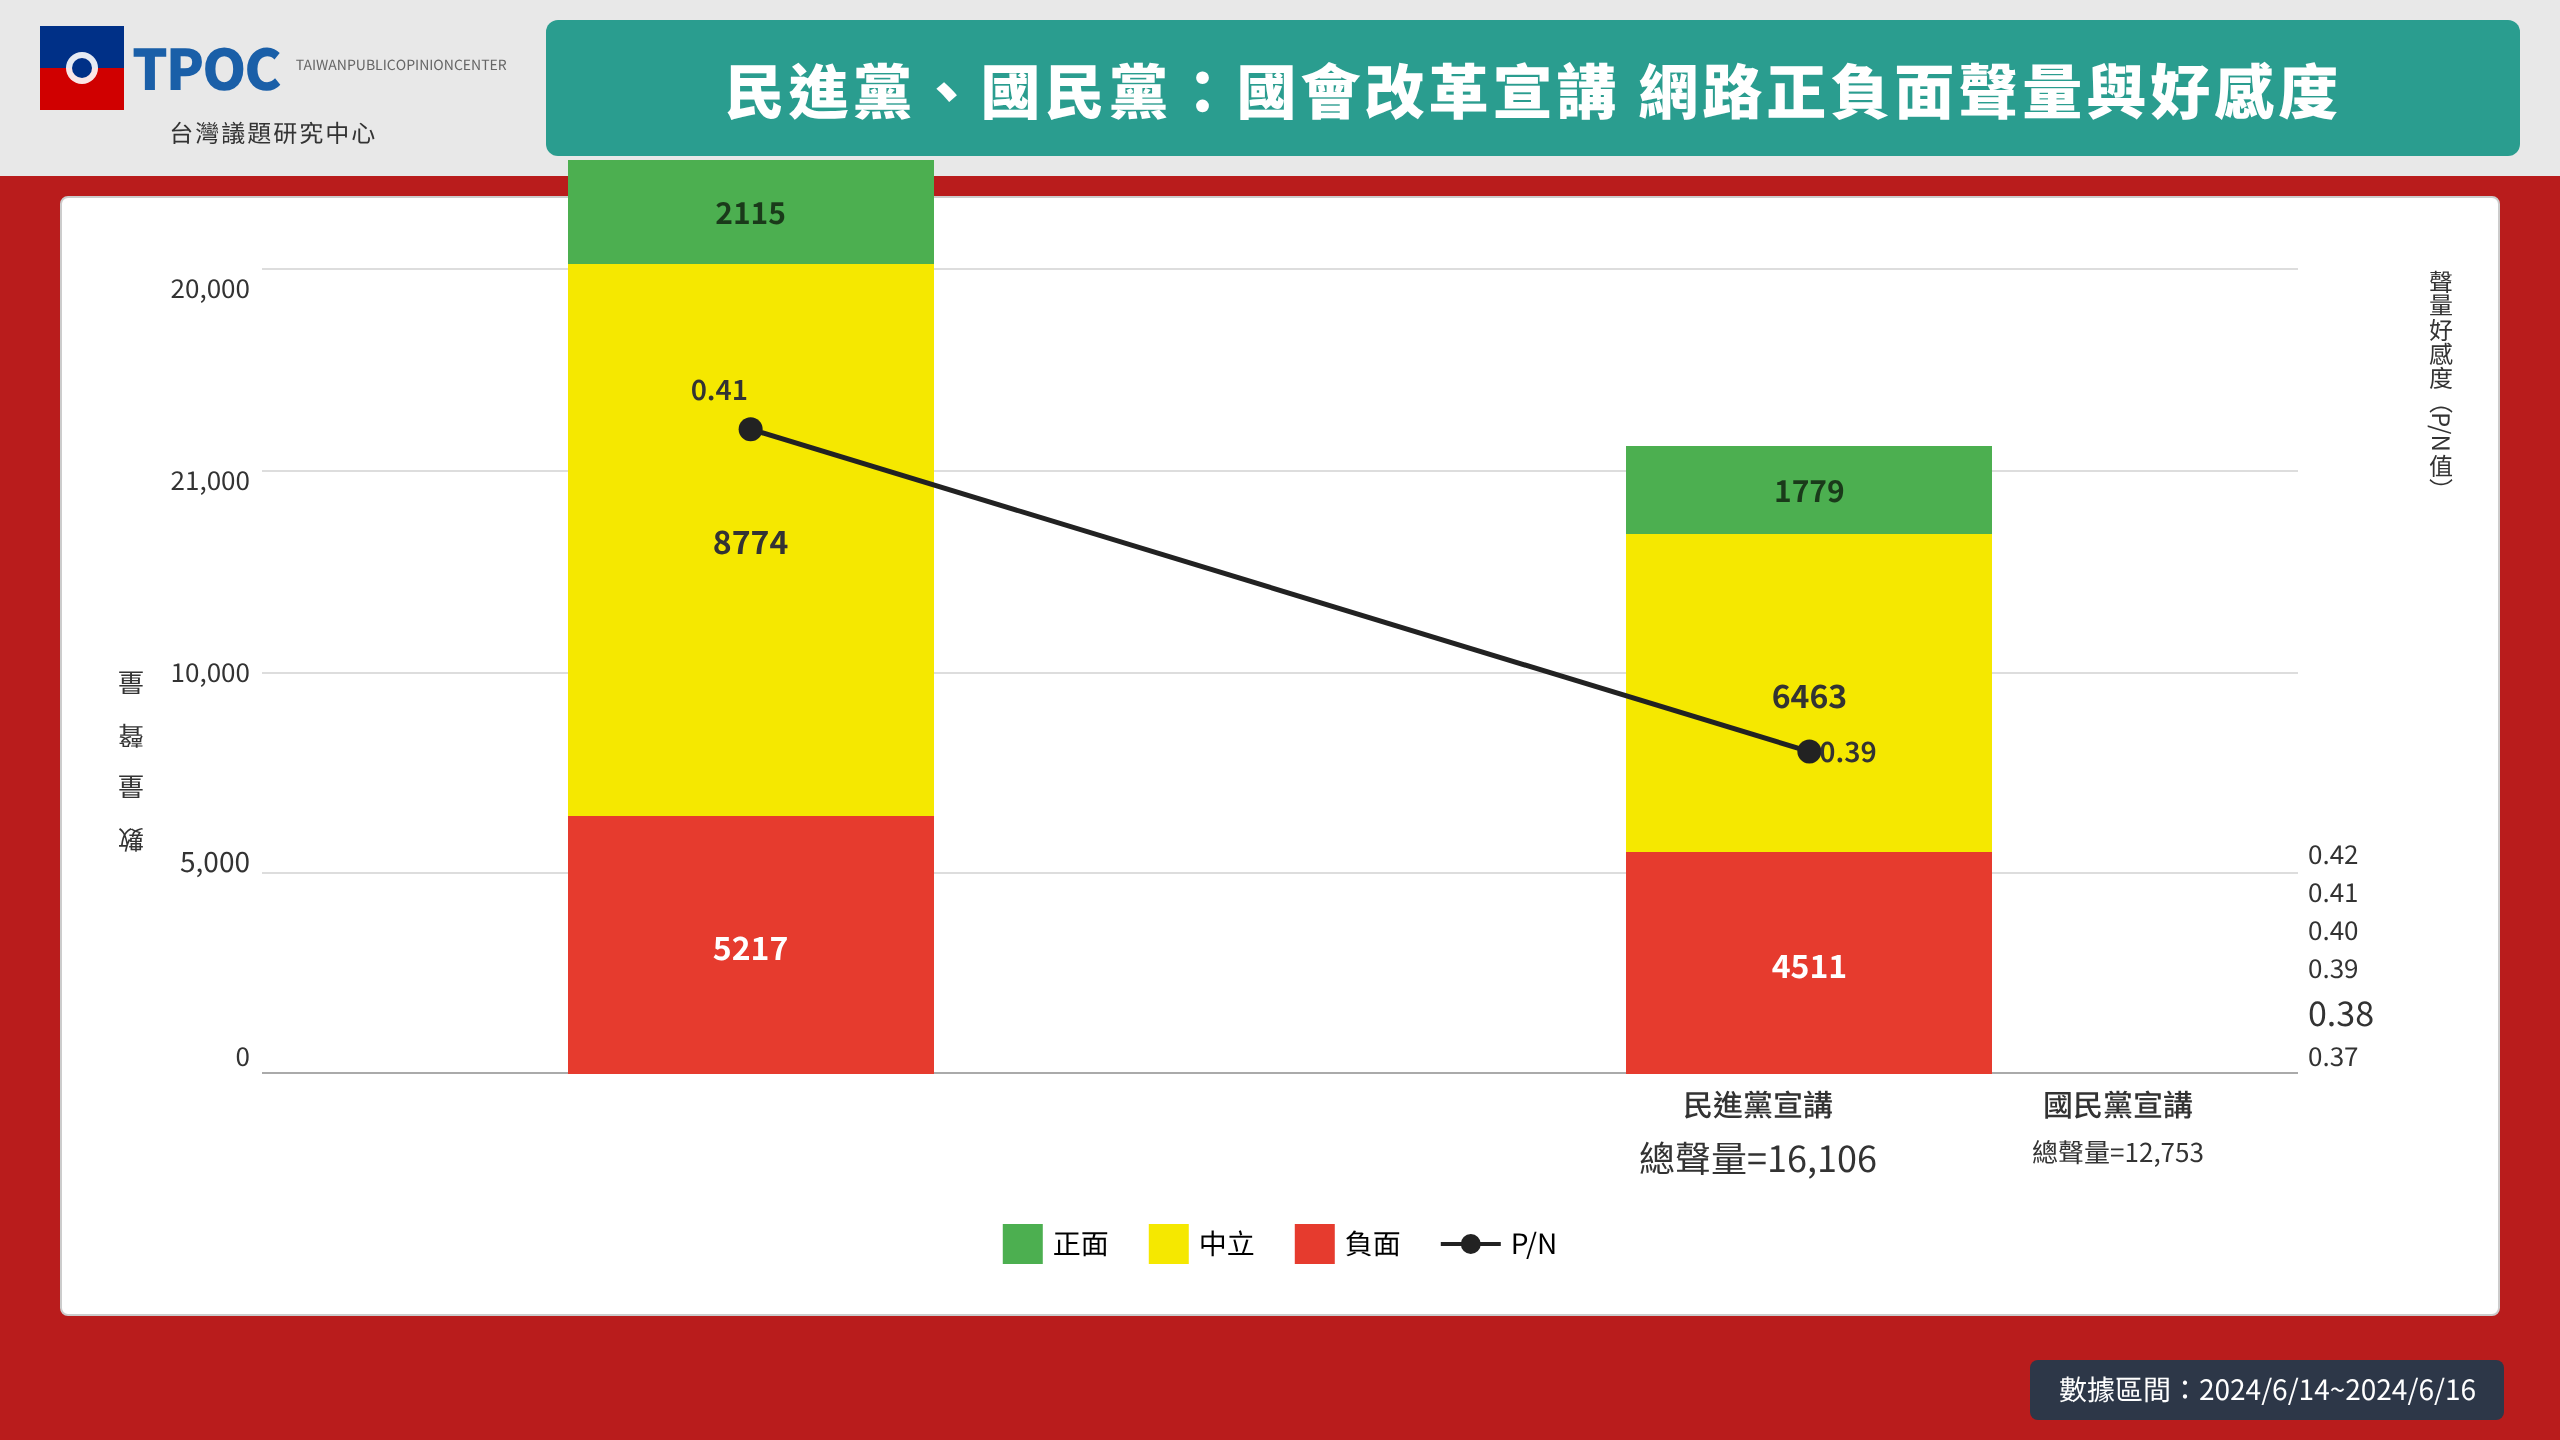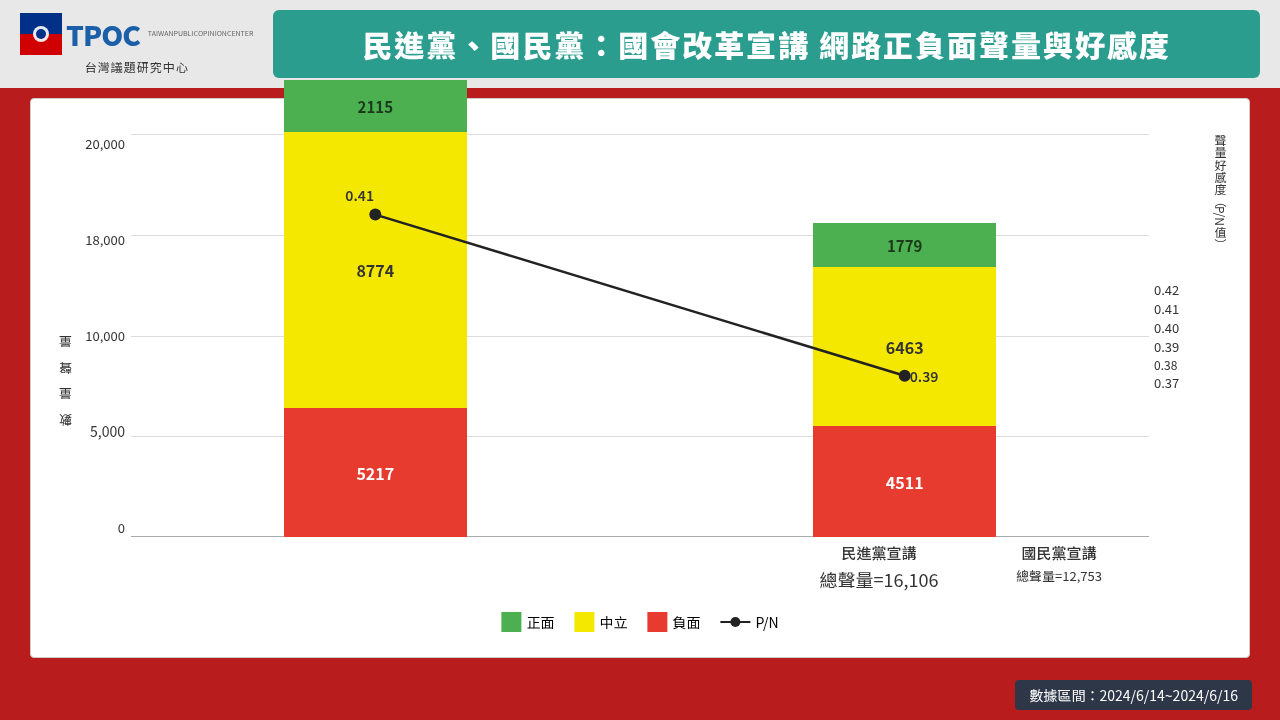--- a/index.html
+++ b/index.html
@@ -115,32 +115,32 @@
     </div>
   </div>
 
   <div class="chart-container">
     <div class="chart-inner">
 
       <div style="position:absolute;left:5px;top:50%;transform:translateY(-50%);writing-mode:vertical-rl;transform:translateY(-50%) rotate(180deg);font-size:13px;color:#333;white-space:nowrap;">數　量　聲　量</div>
 
       <div style="position:absolute;left:22px;top:15px;bottom:105px;width:52px;display:flex;flex-direction:column;justify-content:space-between;align-items:flex-end;">
         <span style="font-size:13px;color:#333;">20,000</span>
-        <span style="font-size:13px;color:#333;">18,000</span>
+        <span style="font-size:13px;color:#333;">21,000</span>
         <span style="font-size:13px;color:#333;">10,000</span>
         <span style="font-size:14px;color:#333;margin-left:48px;">5,000</span>
         <span style="font-size:13px;color:#333;">0</span>
       </div>
 
-      <div style="position:absolute;right:30px;top:15px;bottom:105px;width:45px;display:flex;flex-direction:column;justify-content:center;align-items:flex-start;">
+      <div style="position:absolute;right:30px;top:15px;bottom:105px;width:45px;display:flex;flex-direction:column;justify-content:flex-end;align-items:flex-start;">
         <span style="font-size:13px;color:#333;">0.42</span>
         <span style="font-size:13px;color:#333;">0.41</span>
         <span style="font-size:13px;color:#333;">0.40</span>
         <span style="font-size:13px;color:#333;">0.39</span>
-        <span style="font-size:12px;color:#333;">0.38</span>
+        <span style="font-size:17px;color:#333;">0.38</span>
         <span style="font-size:13px;color:#333;">0.37</span>
       </div>
 
       <div style="position:absolute;right:0px;top:15px;bottom:105px;display:flex;align-items:center;writing-mode:vertical-rl;font-size:12px;color:#333;white-space:nowrap;">聲量好感度（P/N值）</div>
 
       <div style="position:absolute;left:80px;right:80px;top:15px;bottom:105px;" id="plot-area">
 
         <div style="position:absolute;left:0;right:0;top:0;border-top:1px solid #ddd;"></div>
         <div style="position:absolute;left:0;right:0;top:25%;border-top:1px solid #ddd;"></div>
         <div style="position:absolute;left:0;right:0;top:50%;border-top:1px solid #ddd;"></div>

